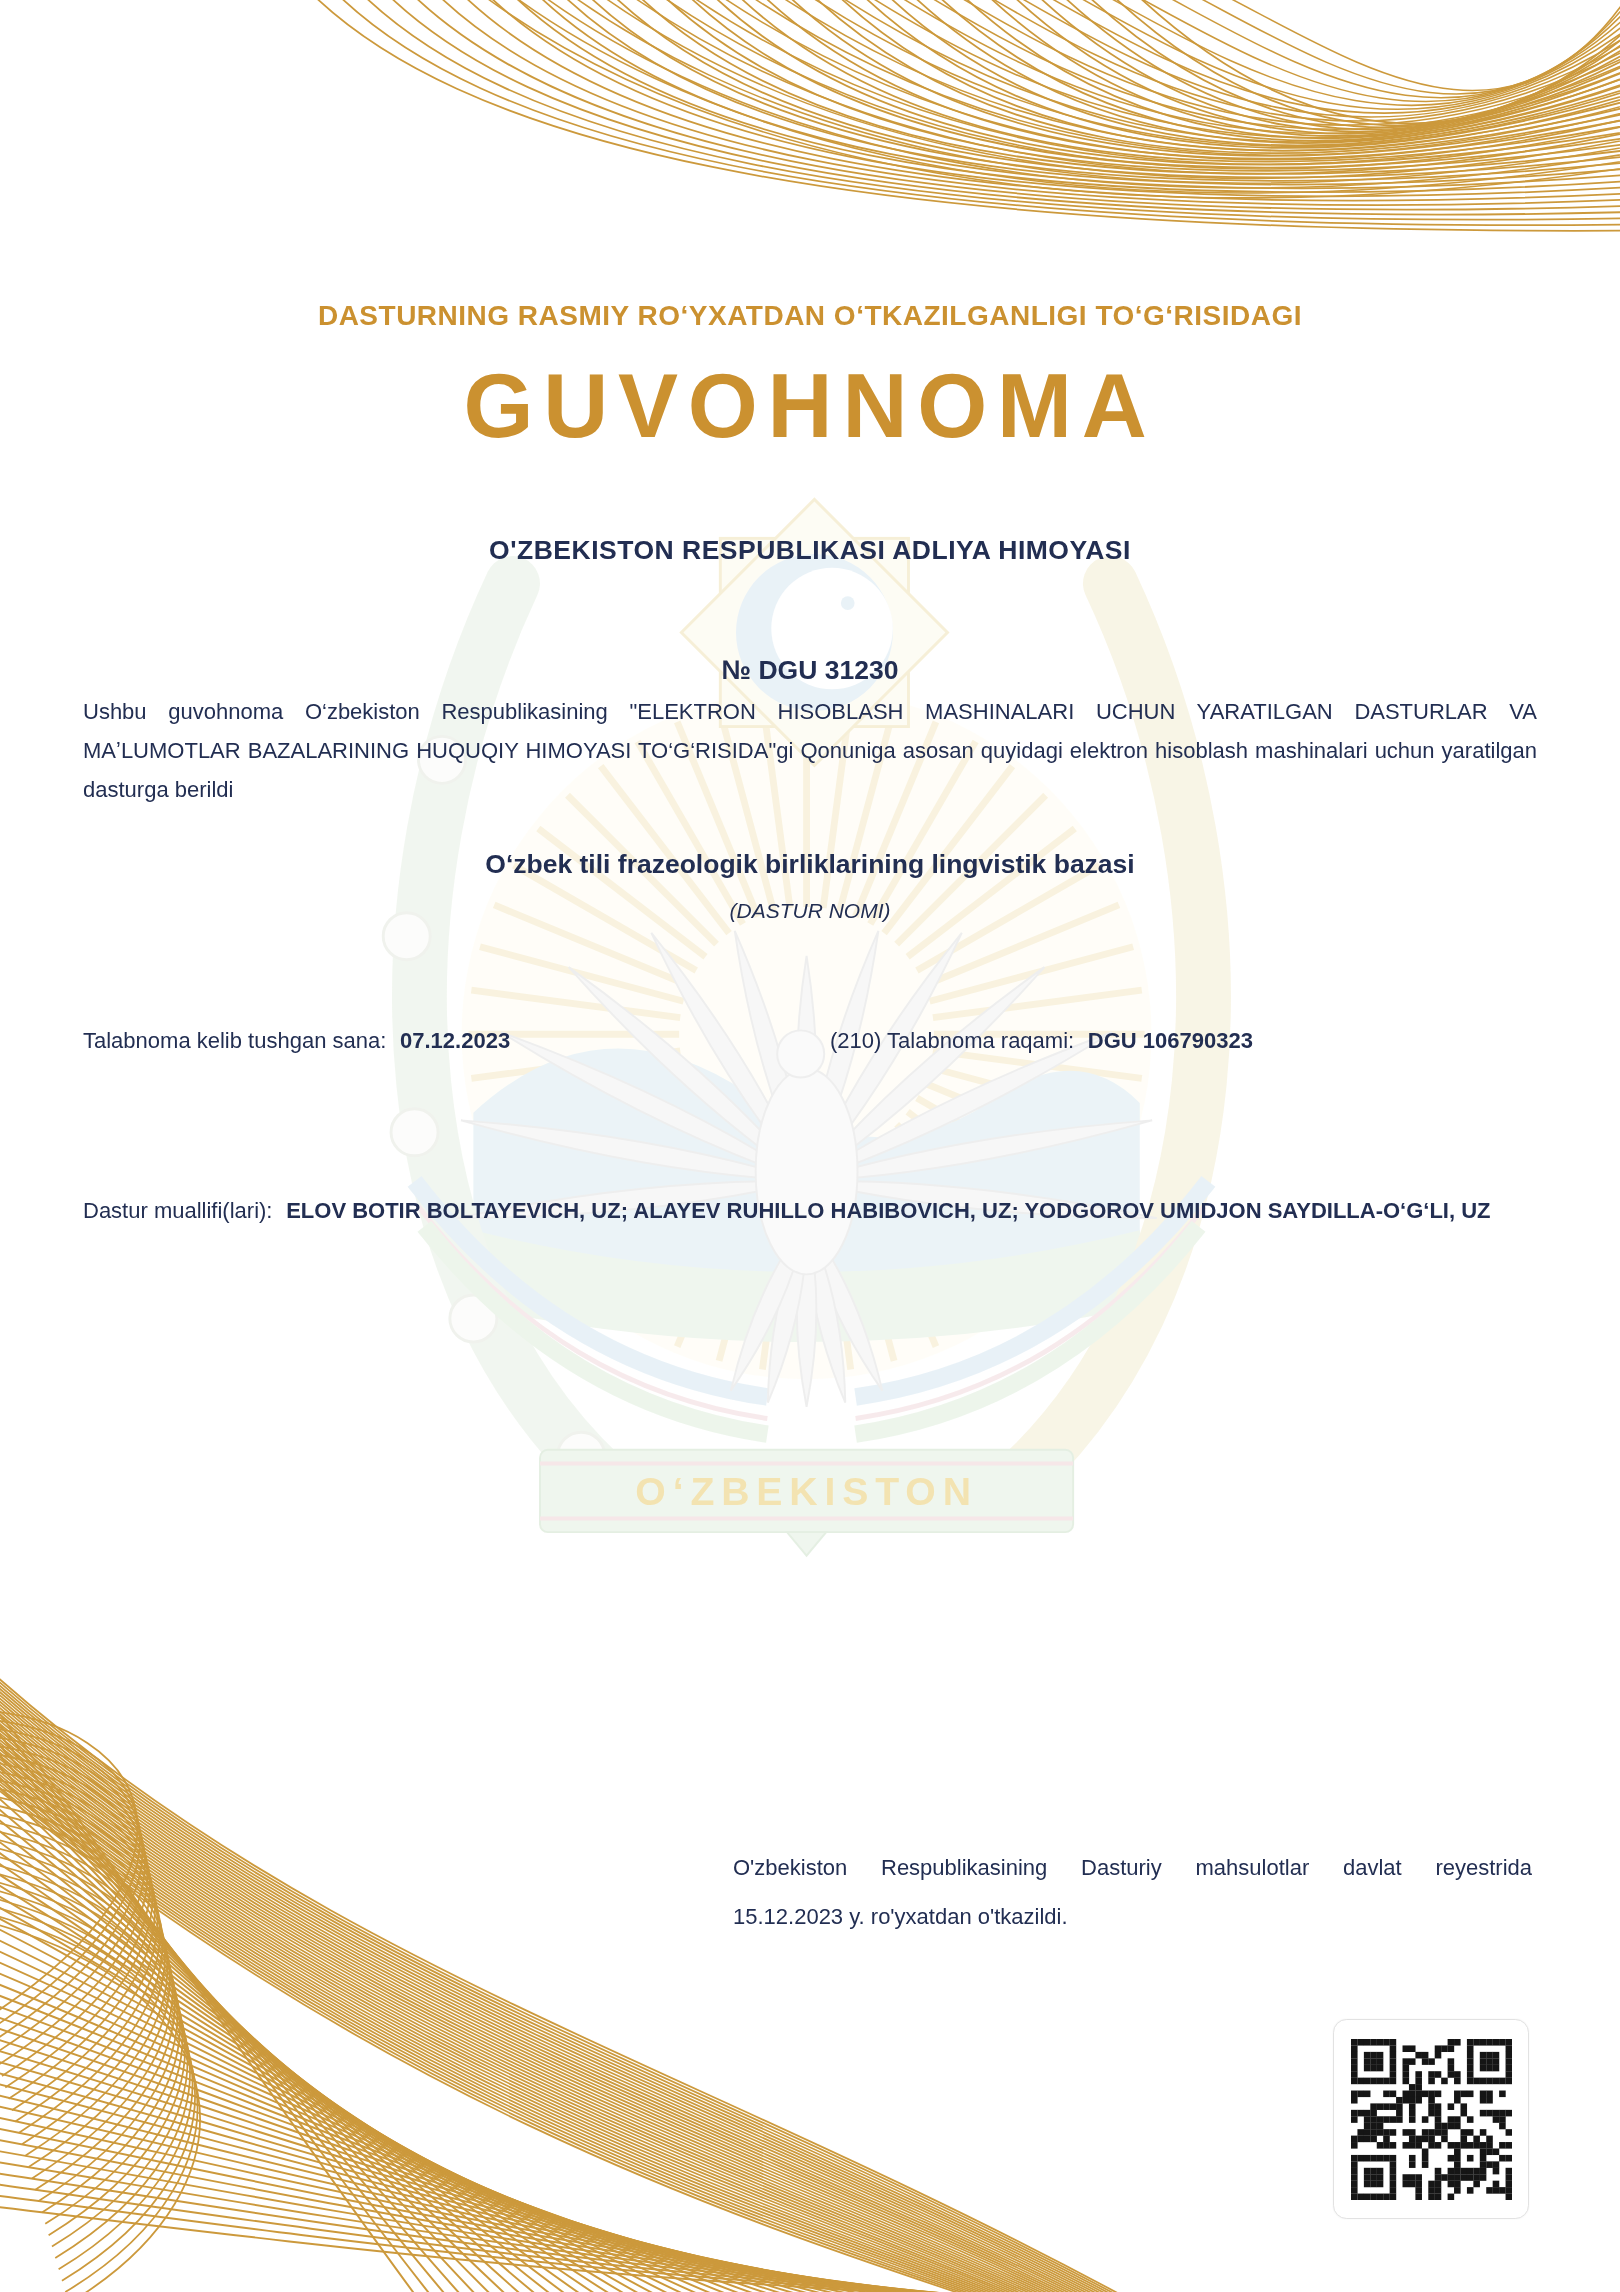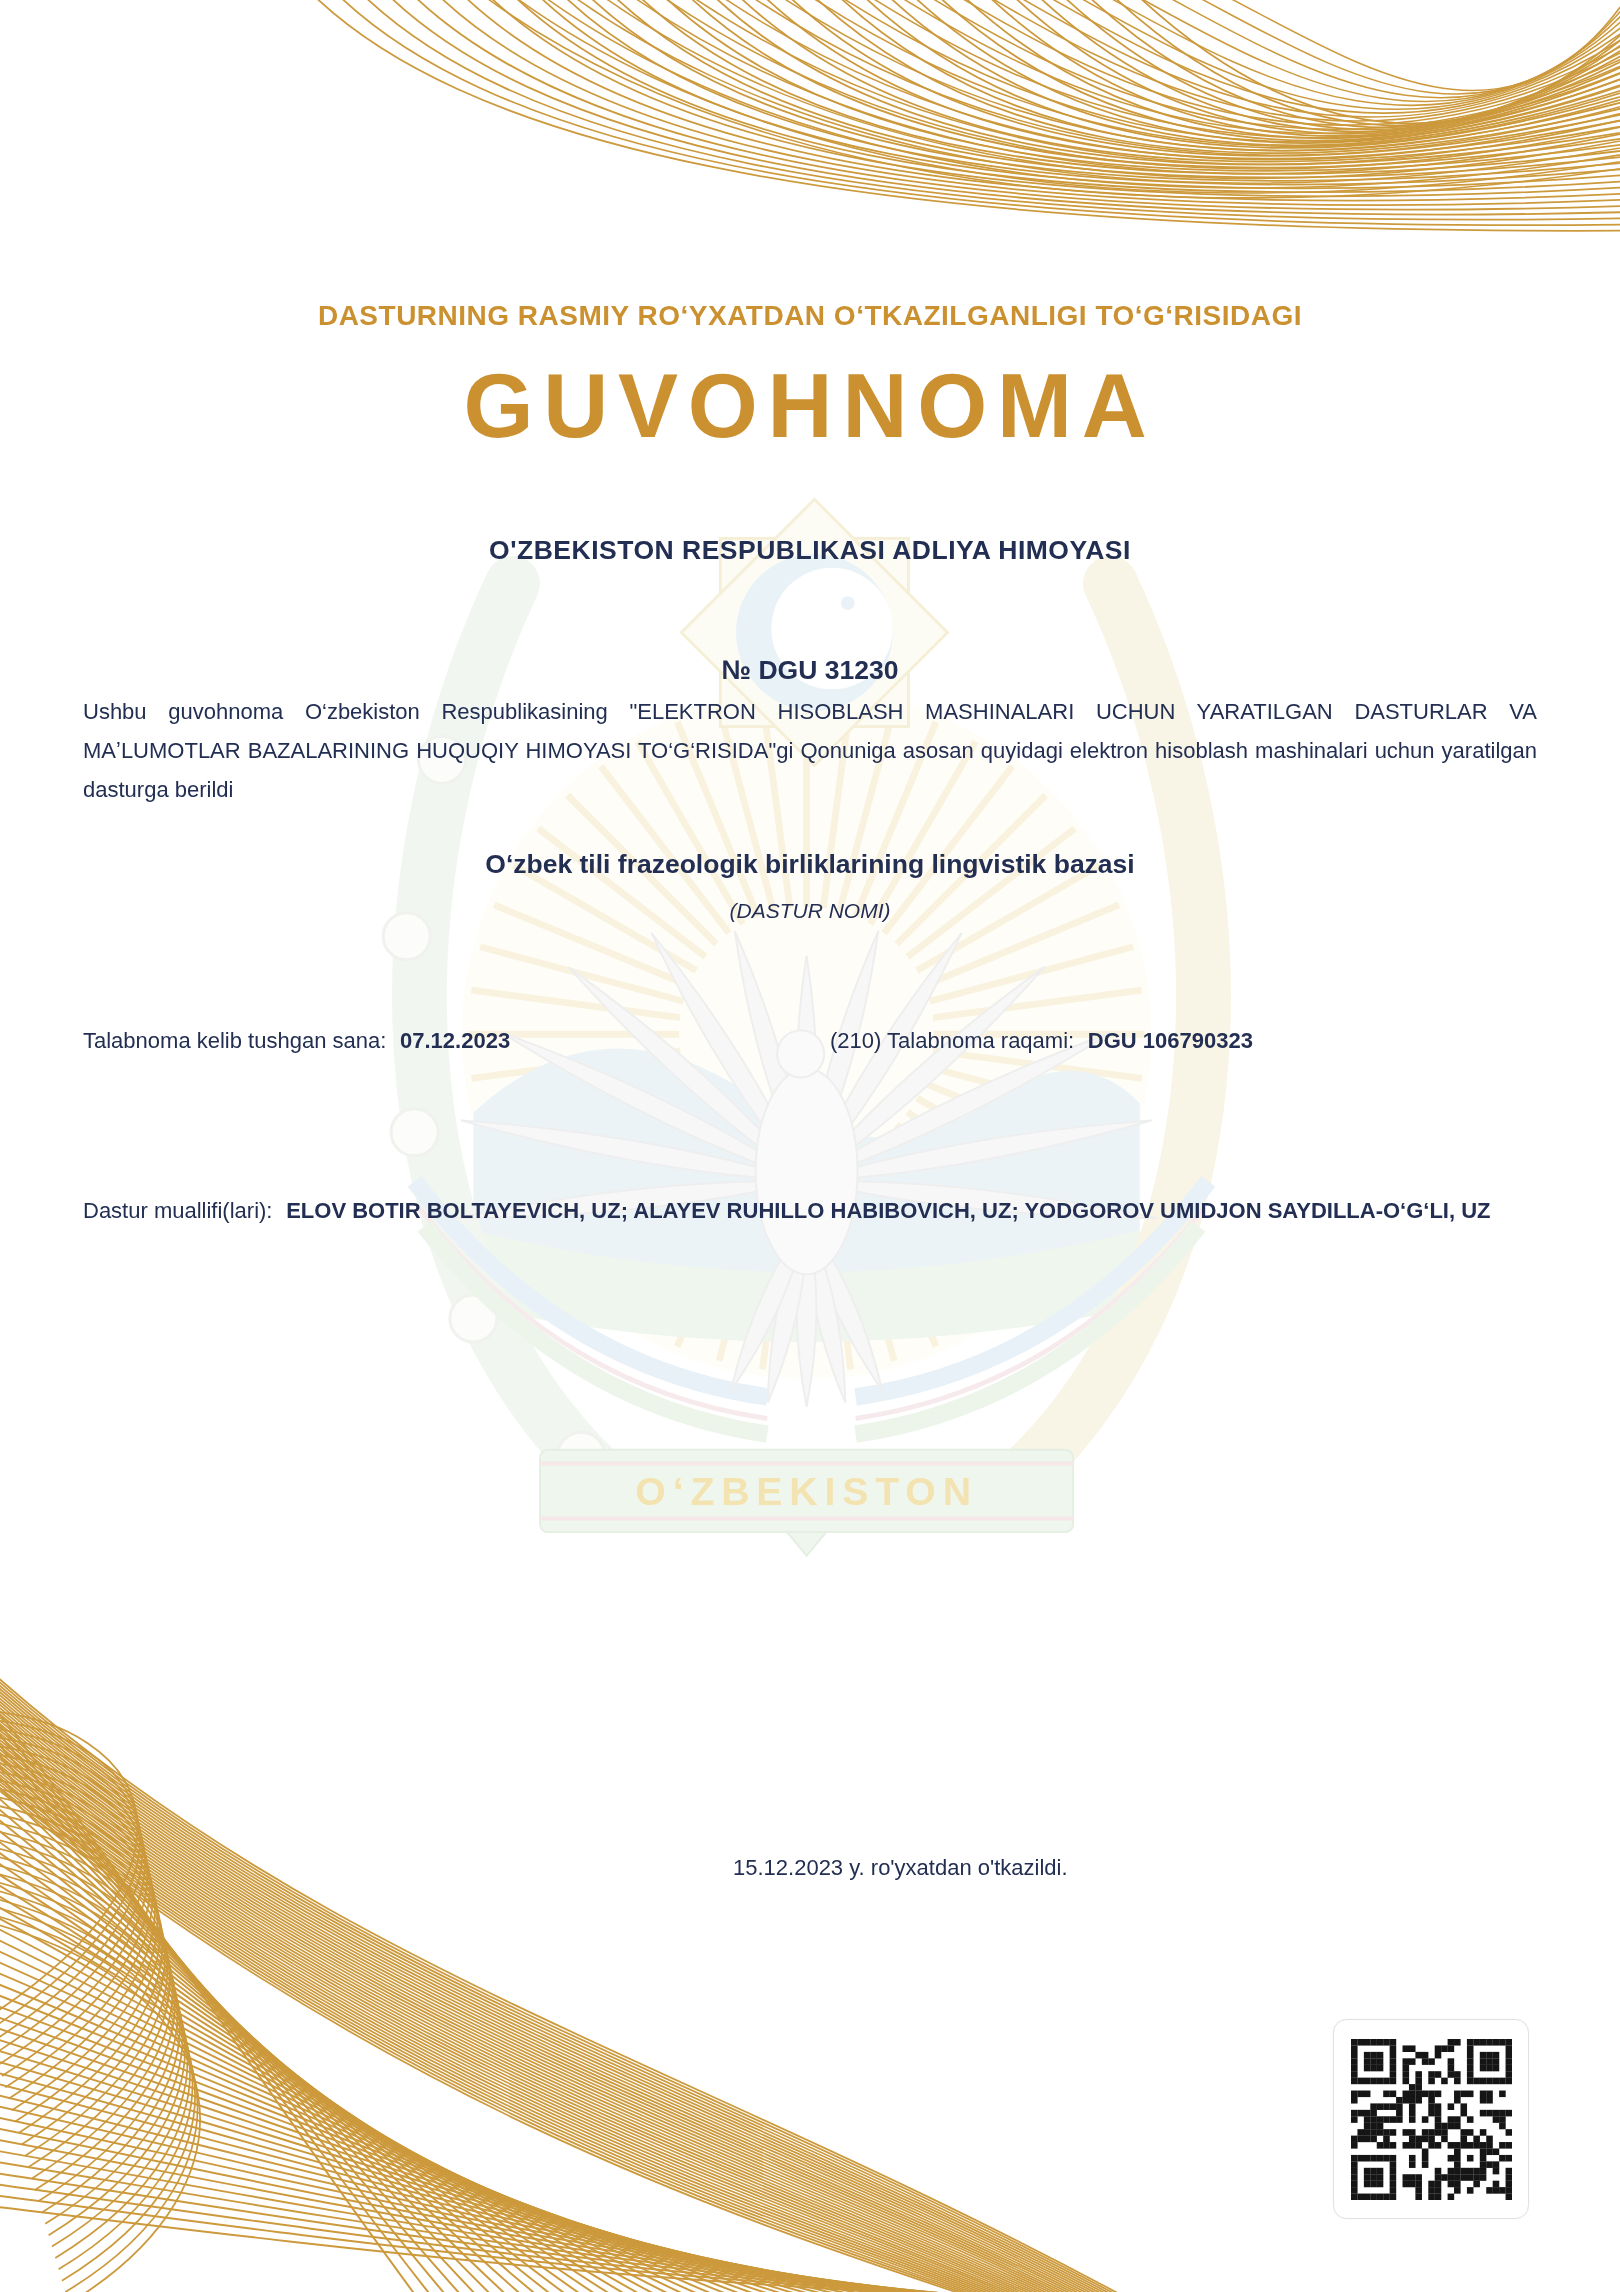--- a/index.html
+++ b/index.html
@@ -27,21 +27,21 @@
   .fieldrow{font-size:22px;left:83px;width:1454px;}
   #daterow{top:992px;position:absolute;margin-top:36px;}
   #numpair{position:absolute;left:747px;top:0;white-space:nowrap;}
   .val{font-weight:bold;margin-left:13.7px;}
   #rightsrow{top:1102px;}
   #authorsrow{top:1190px;display:flex;align-items:center;line-height:41px;}
   #authorsrow .lbl{white-space:nowrap;}
   #authorsrow .val{flex:1;text-align:justify;}
   #footnote{top:1849px;left:733px;width:799px;font-size:22px;line-height:37px;}
   #footnote .l1{display:block;text-align:justify;text-align-last:justify;}
-  #footnote .l2{display:block;}
+  #footnote .l2{display:block;margin-top:12px;}
   #qrcard{
     position:absolute;left:1333px;top:2019px;width:194px;height:198px;
     background:#ffffff;border:1px solid #E2E2E2;border-radius:13.7px;z-index:2;
     display:flex;align-items:center;justify-content:center;
     box-shadow:0 0 2px rgba(0,0,0,.06);
   }
 </style>
 </head>
 <body>
 
@@ -351,20 +351,21 @@
     </span>
   </div>
 
 
   <div class="txt fieldrow" id="authorsrow">
     <span class="lbl">Dastur muallifi(lari):</span>
       <span class="val">ELOV BOTIR BOLTAYEVICH, UZ; ALAYEV RUHILLO HABIBOVICH, UZ; YODGOROV UMIDJON SAYDILLA-O‘G‘LI, UZ</span>
   </div>
 
   <div class="txt" id="footnote">
+    <span class="l1">O'zbekiston Respublikasining Dasturiy mahsulotlar davlat reyestrida</span>
     <span class="l2">15.12.2023 y. ro'yxatdan o'tkazildi.</span>
   </div>
 
   <div id="qrcard">
     <svg id="qr" width="161" height="161" viewBox="0 0 25 25">
         <rect x="0" y="0" width="1.02" height="1.02" fill="#151515"></rect>
         <rect x="1" y="0" width="1.02" height="1.02" fill="#151515"></rect>
         <rect x="2" y="0" width="1.02" height="1.02" fill="#151515"></rect>
         <rect x="3" y="0" width="1.02" height="1.02" fill="#151515"></rect>
         <rect x="4" y="0" width="1.02" height="1.02" fill="#151515"></rect>

